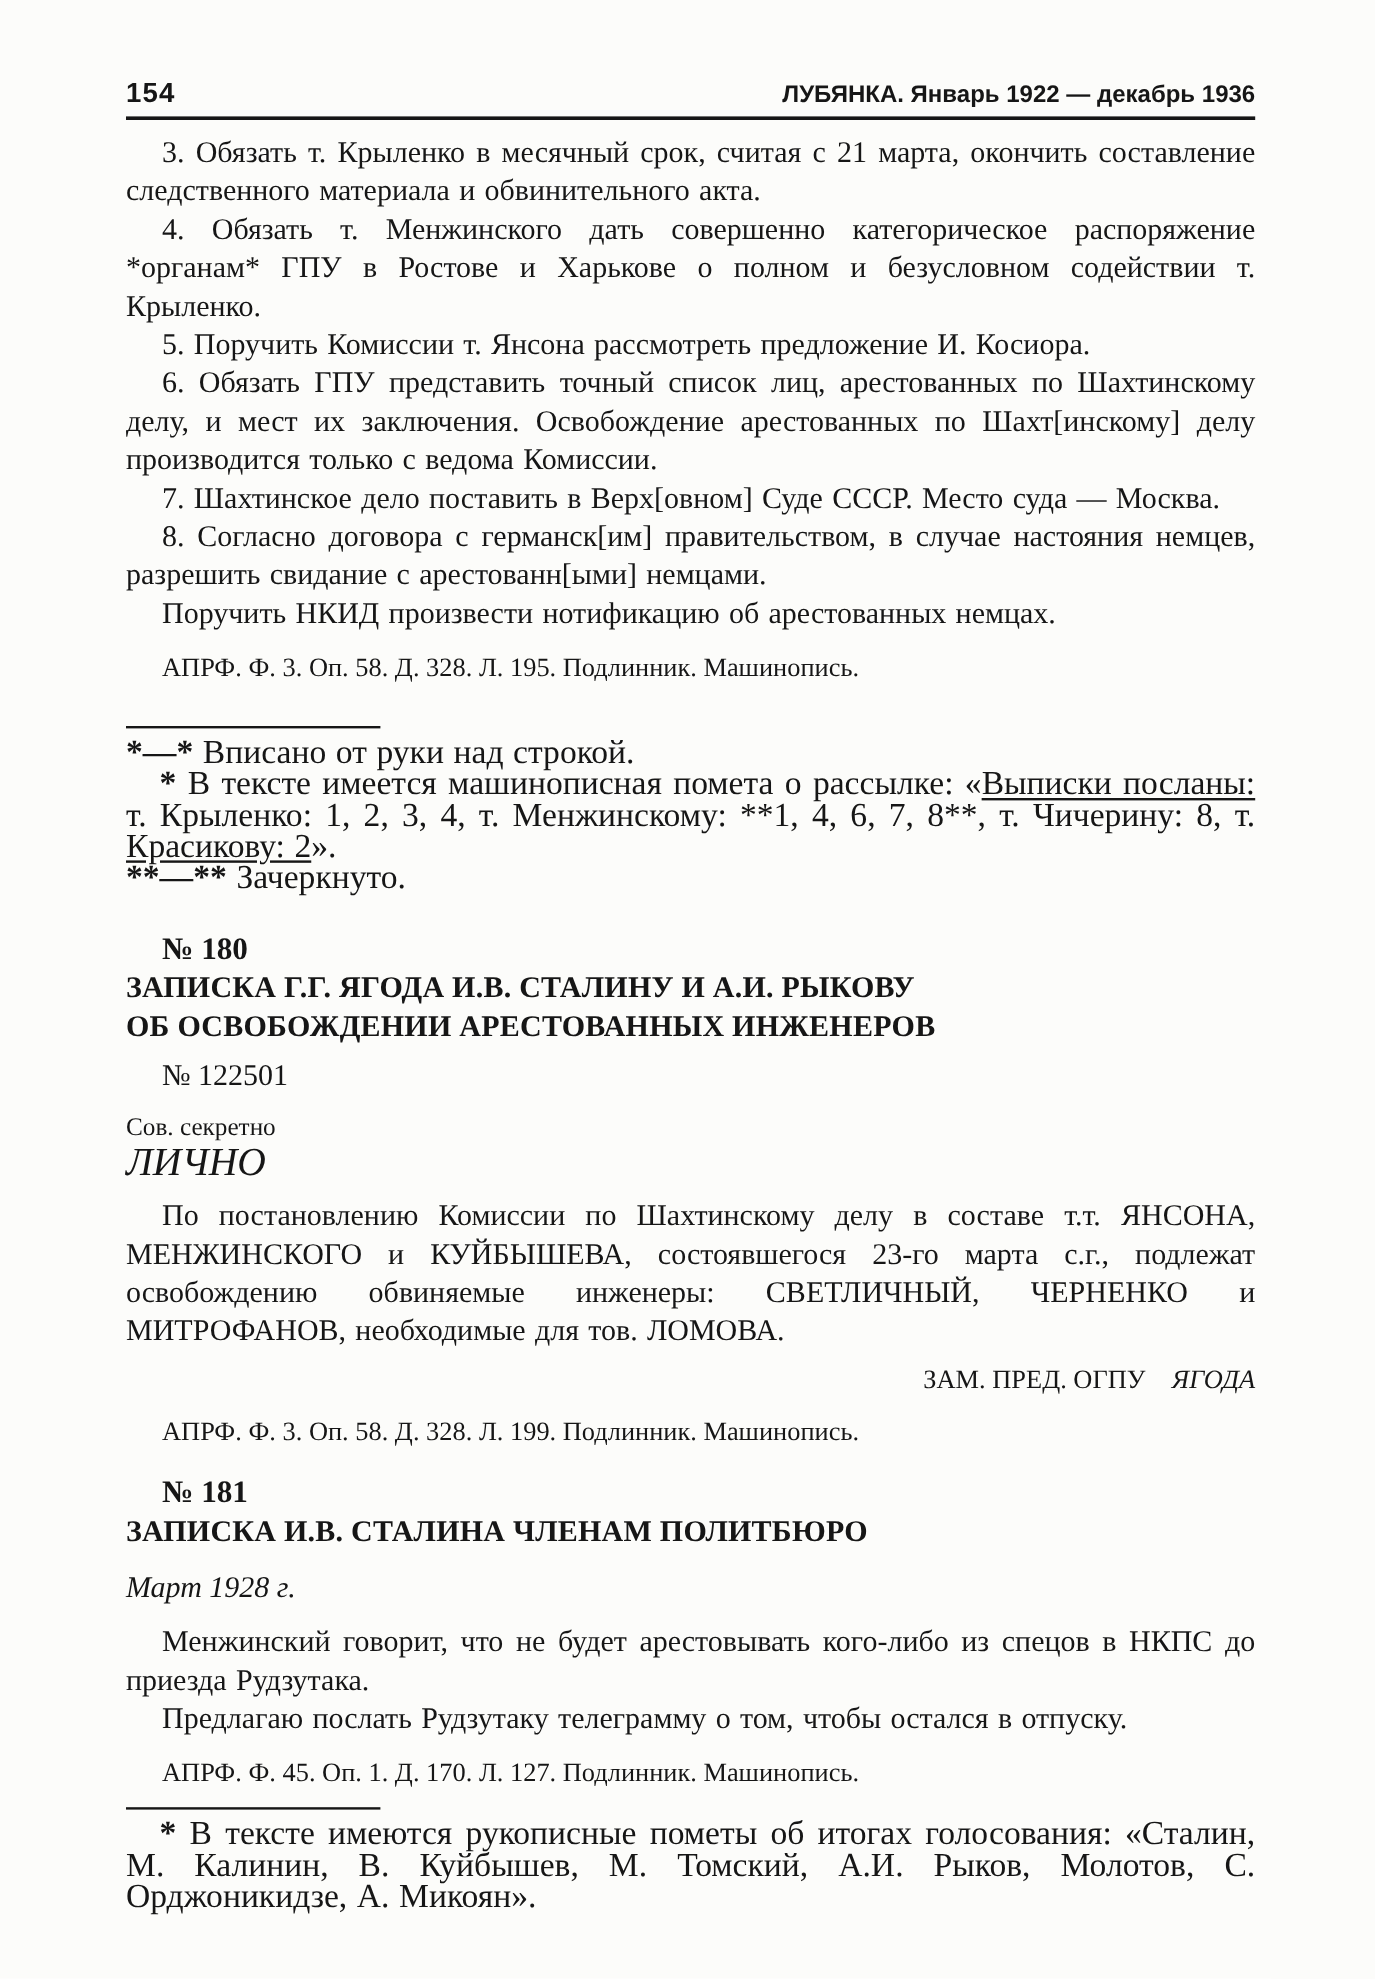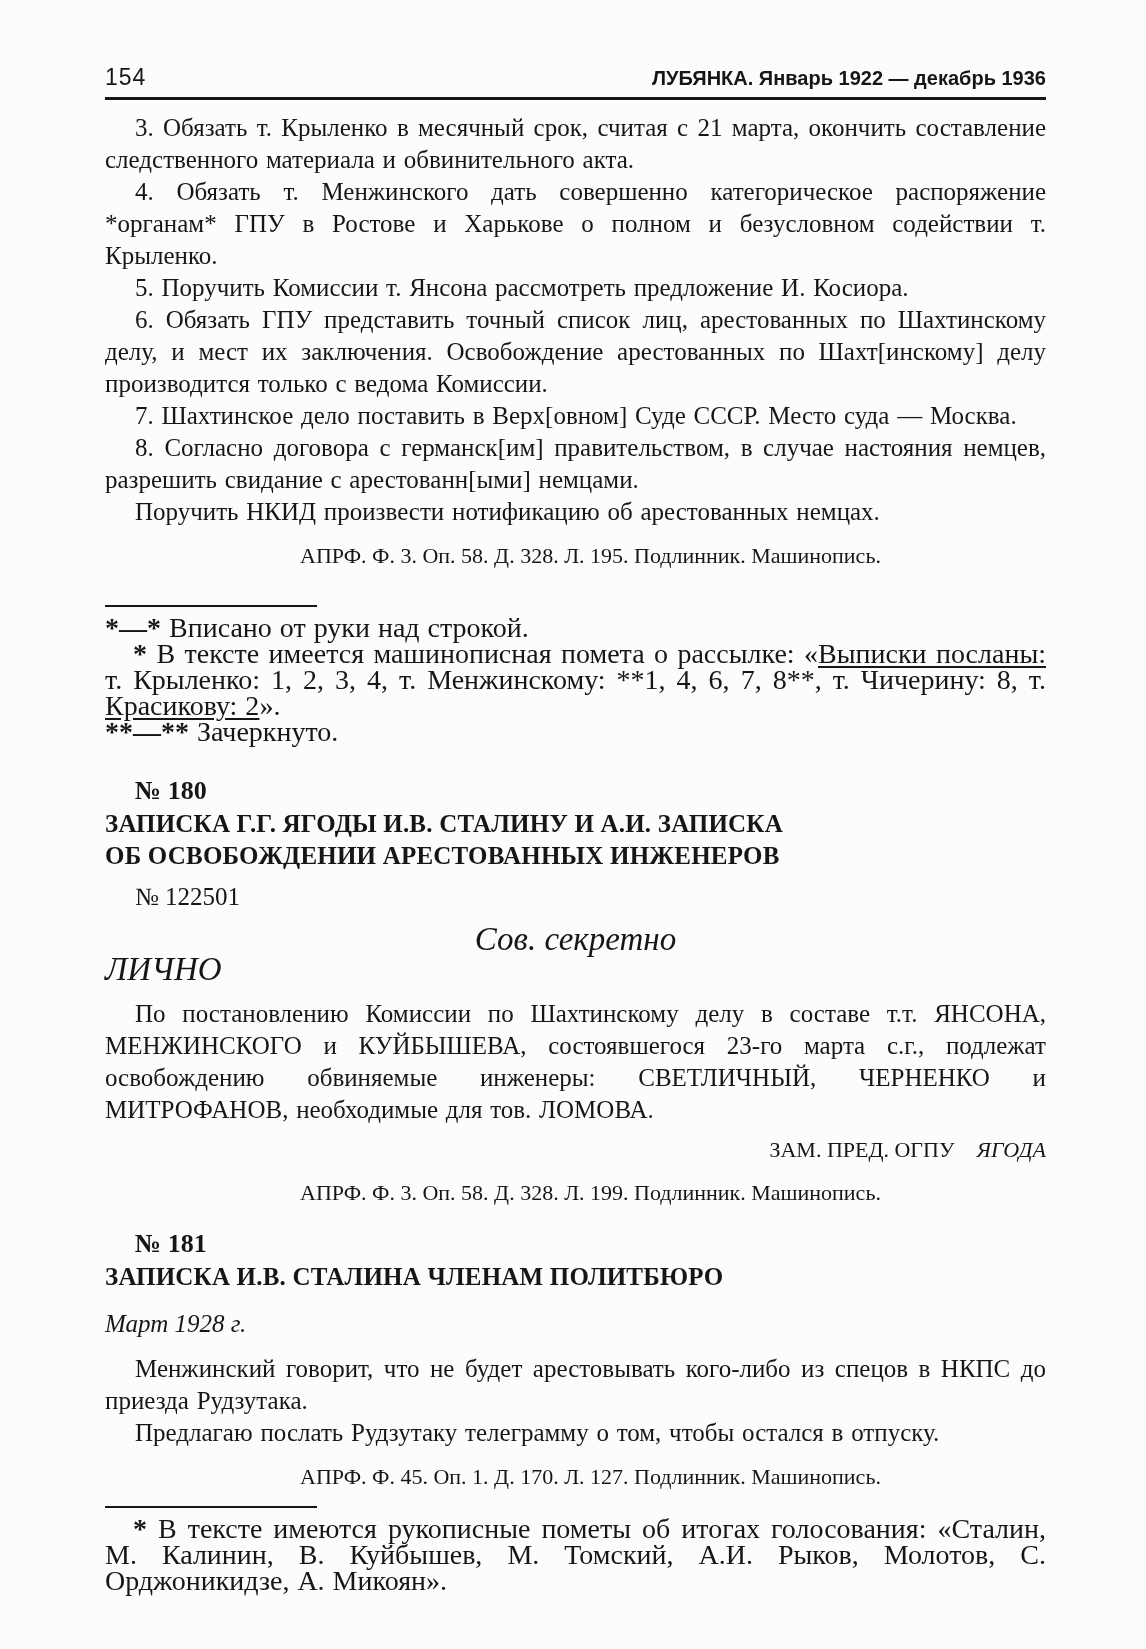--- a/index.html
+++ b/index.html
@@ -21,21 +21,21 @@
   }
   
   .running-head {
     display: flex;
     justify-content: space-between;
     align-items: baseline;
     font-family: "Liberation Sans", sans-serif;
   }
   .page-num {
     font-size: 23px;
-    font-weight: normal;
+    font-weight: bold;
     letter-spacing: 1px;
   }
   .running-title {
     font-size: 20px;
     font-weight: bold;
   }
   .head-rule {
     height: 3px;
     background: #161616;
     margin-top: 6px;
@@ -48,21 +48,20 @@
     text-indent: 30px;
     margin: 0;
     word-spacing: 1.5px;
   }
   .first-par { margin-top: 12px; }
   .archive {
     font-size: 22px;
     line-height: 27px;
     text-indent: 30px;
     margin: 14px 0 0 0;
-    text-align: center;
   }
   
   .fn-block { margin-top: 36px; }
   .fn-block-bottom { margin-top: 16px; }
   .fn-rule {
     width: 212px;
     height: 2px;
     background: #161616;
     margin: 0 0 8px 0;
   }
@@ -98,25 +97,23 @@
     line-height: 30px;
     margin: 16px 0 0 0;
   }
   .doc-refnum {
     font-size: 25px;
     line-height: 30px;
     margin: 10px 0 0 0;
     text-indent: 30px;
   }
   .doc-class {
-    font-style: italic;
-    font-size: 33px;
+    font-size: 21px;
     line-height: 30px;
     margin: 12px 0 0 0;
-    text-align: center;
   }
   .doc-class2 {
     font-style: italic;
     font-size: 33px;
     line-height: 30px;
     margin: 0;
   }
   .doc-body { margin-top: 14px; }
   .signature {
     font-size: 22px;
@@ -153,21 +150,21 @@
 
   <section class="fn-block">
     <div class="fn-rule"></div>
     <p class="footnote"><span class="fn-marker">*—*</span><span> Вписано от руки над строкой.</span></p>
     <p class="footnote fn-indent"><span class="fn-marker">*</span><span> В тексте имеется машинописная помета о рассылке: «</span><span class="u">Выписки посланы:</span><span> т. Крыленко: 1, 2, 3, 4, т. Менжинскому: **1, 4, 6, 7, 8**, т. Чичерину: 8, т. </span><span class="u">Красикову: 2</span><span>».</span></p>
     <p class="footnote"><span class="fn-marker">**—**</span><span> Зачеркнуто.</span></p>
   </section>
 
   <section class="doc">
     <h2 class="doc-num">№ 180</h2>
-    <h3 class="doc-title">ЗАПИСКА Г.Г. ЯГОДЫ И.В. СТАЛИНУ И А.И. ЗАПИСКА</h3>
+    <h3 class="doc-title">ЗАПИСКА Г.Г. ЯГОДА И.В. СТАЛИНУ И А.И. РЫКОВУ</h3>
     <h3 class="doc-title">ОБ ОСВОБОЖДЕНИИ АРЕСТОВАННЫХ ИНЖЕНЕРОВ</h3>
     <p class="doc-refnum">№ 122501</p>
     <p class="doc-class">Сов. секретно</p>
     <p class="doc-class2">ЛИЧНО</p>
     <p class="body-par doc-body">По постановлению Комиссии по Шахтинскому делу в составе т.т. ЯНСОНА, МЕНЖИНСКОГО и КУЙБЫШЕВА, состоявшегося 23-го марта с.г., подлежат освобождению обвиняемые инженеры: СВЕТЛИЧНЫЙ, ЧЕРНЕНКО и МИТРОФАНОВ, необходимые для тов. ЛОМОВА.</p>
     <p class="signature"><span>ЗАМ. ПРЕД. ОГПУ</span><span class="sig-name">ЯГОДА</span></p>
     <p class="archive">АПРФ. Ф. 3. Оп. 58. Д. 328. Л. 199. Подлинник. Машинопись.</p>
   </section>
 
   <section class="doc doc-tight">

